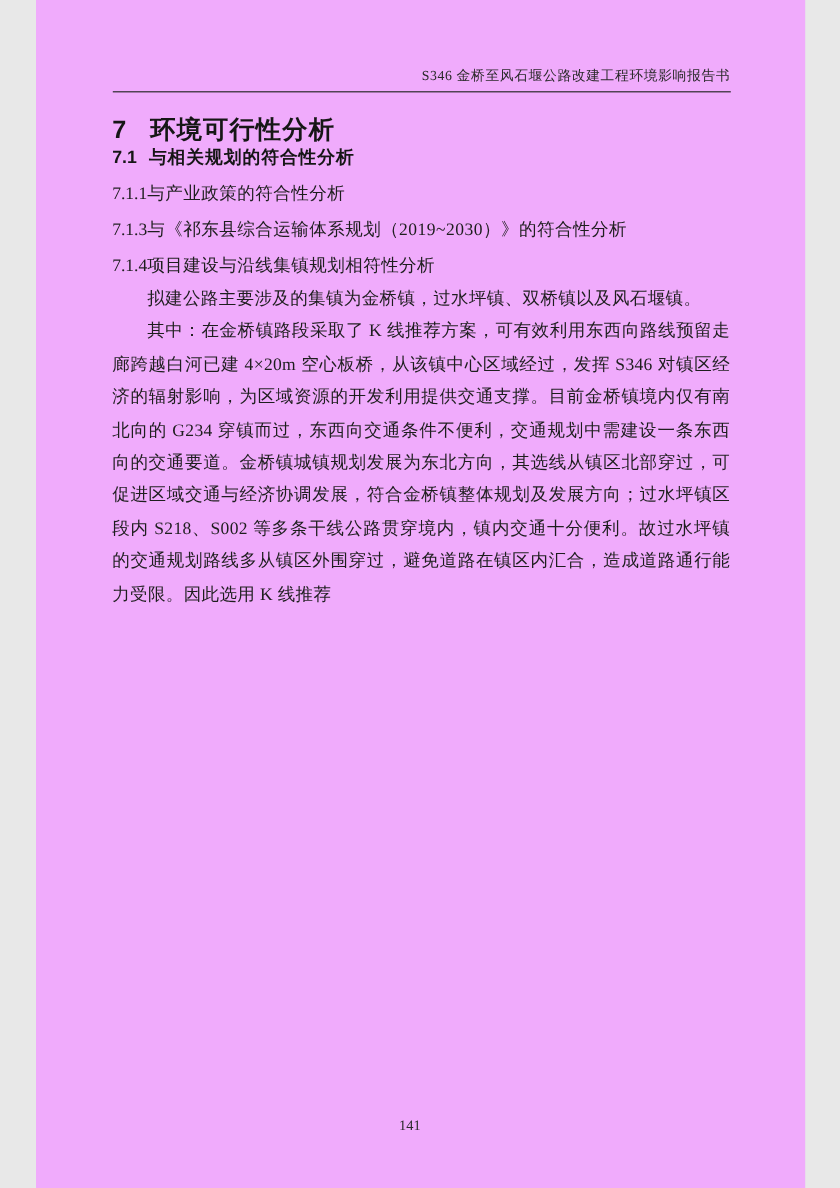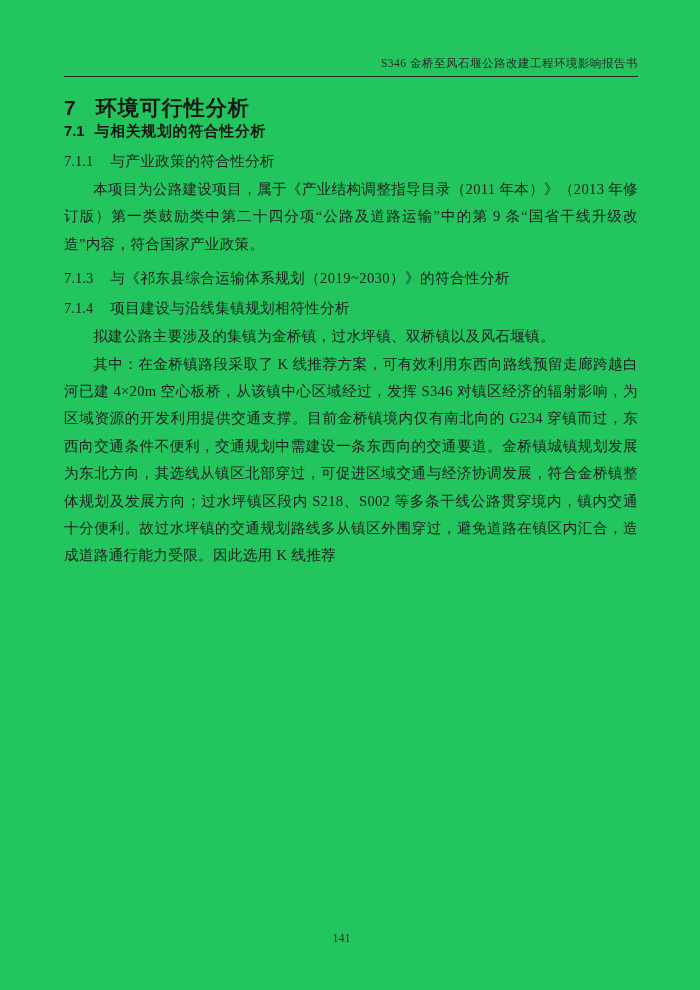--- a/index.html
+++ b/index.html
@@ -3,24 +3,24 @@
 <meta charset="utf-8">
 <style>
   * { box-sizing: border-box; }
   html, body {
     margin: 0;
     padding: 0;
     background: #e8e8e8;
   }
   .page {
     position: relative;
-    width: 700px;
+    width: 641px;
     height: 990px;
     margin: 0 auto;
-    background: #22c55e;
+    background: #f0abfc;
     font-family: "Liberation Serif", serif;
     color: #1e1e1e;
     padding: 56px 62px 0 64px;
     overflow: hidden;
   }
   .running-header {
     text-align: right;
     font-size: 11.5px;
     letter-spacing: 0.5px;
     color: #2a2a2a;
@@ -45,21 +45,21 @@
     letter-spacing: 0.8px;
   }
   h2.section .sec-num { margin-right: 10px; letter-spacing: 0; }
   h3.subsection {
     font-size: 14.6px;
     font-weight: normal;
     color: #1e1e1e;
     margin: 11px 0 5px 0;
     letter-spacing: 0.4px;
   }
-  h3.subsection .sec-num { margin-right: 17px; letter-spacing: 0; }
+  h3.subsection .sec-num { letter-spacing: 0; }
   p.body-para {
     font-size: 14.6px;
     line-height: 27.4px;
     text-align: justify;
     text-indent: 2em;
     margin: 0;
     letter-spacing: 0.3px;
     color: #1e1e1e;
   }
   .page-footer {
@@ -85,21 +85,20 @@
     <span class="sec-num">7</span><span>环境可行性分析</span>
   </h1>
 
   <h2 class="section">
     <span class="sec-num">7.1</span><span>与相关规划的符合性分析</span>
   </h2>
 
   <h3 class="subsection">
     <span class="sec-num">7.1.1</span><span>与产业政策的符合性分析</span>
   </h3>
-  <p class="body-para">本项目为公路建设项目，属于《产业结构调整指导目录（2011 年本）》（2013 年修订版）第一类鼓励类中第二十四分项“公路及道路运输”中的第 9 条“国省干线升级改造”内容，符合国家产业政策。</p>
 
 
   <h3 class="subsection">
     <span class="sec-num">7.1.3</span><span>与《祁东县综合运输体系规划（2019~2030）》的符合性分析</span>
   </h3>
 
   <h3 class="subsection">
     <span class="sec-num">7.1.4</span><span>项目建设与沿线集镇规划相符性分析</span>
   </h3>
   <p class="body-para">拟建公路主要涉及的集镇为金桥镇，过水坪镇、双桥镇以及风石堰镇。</p>

